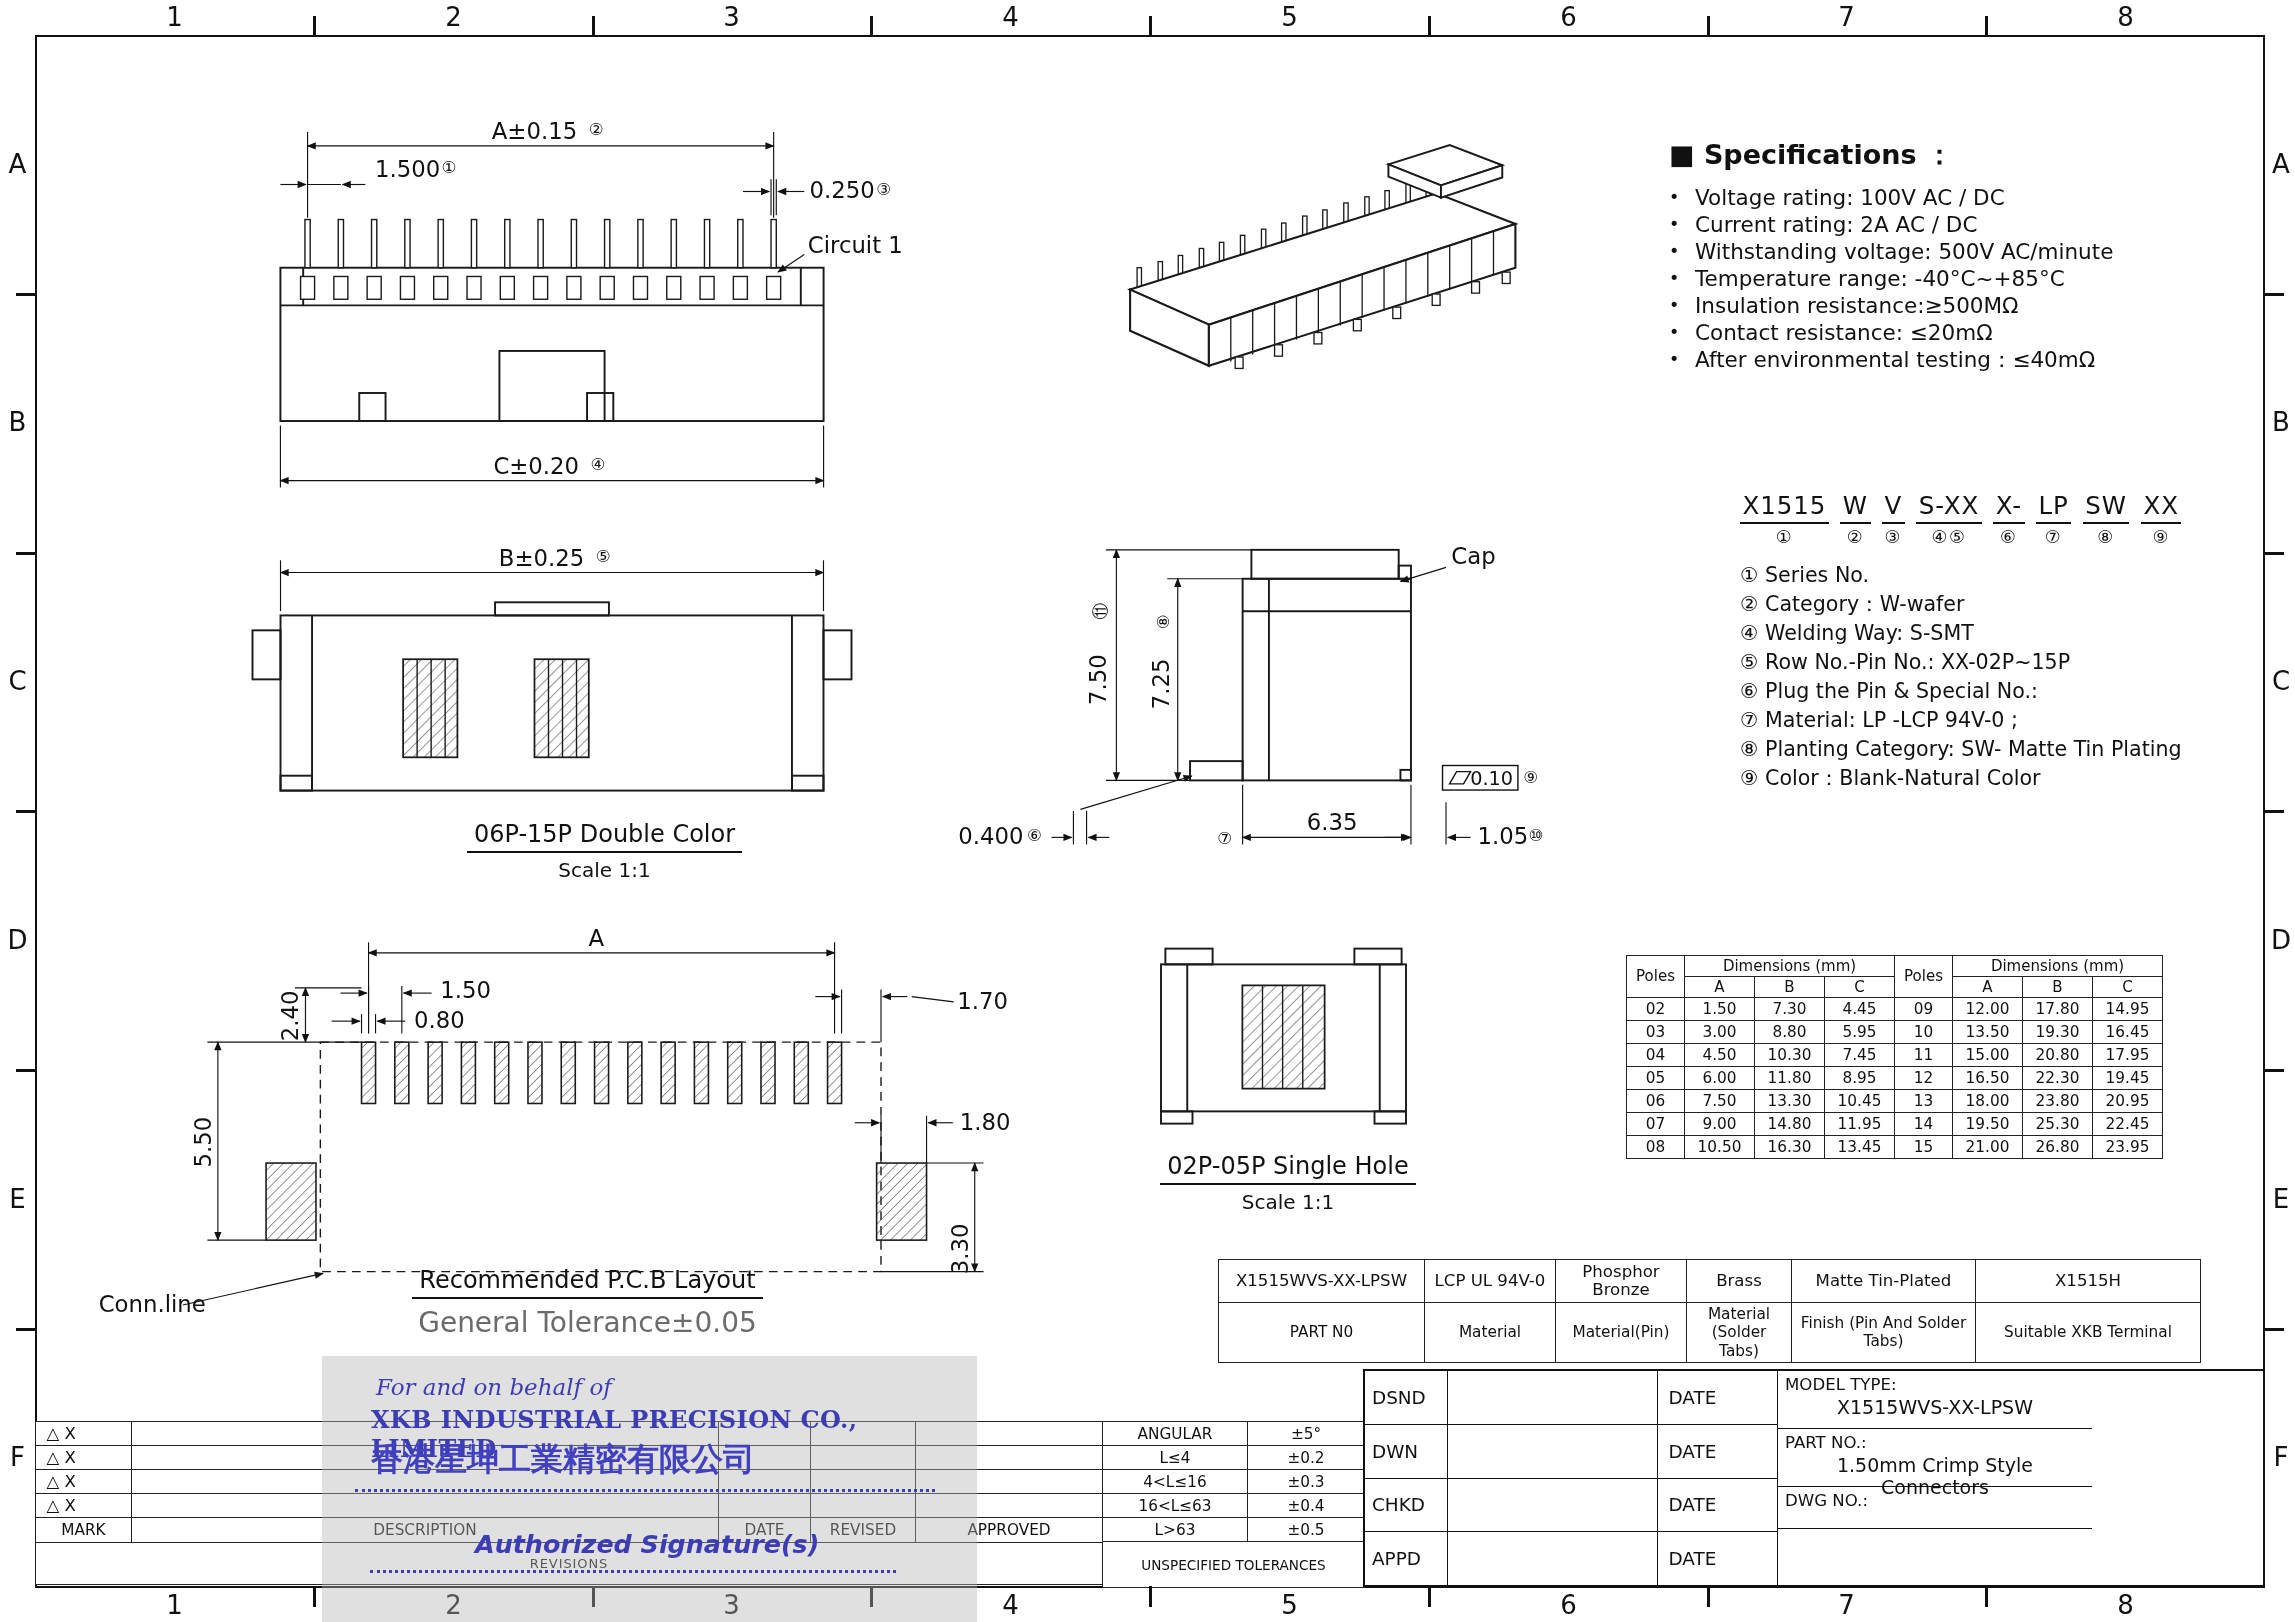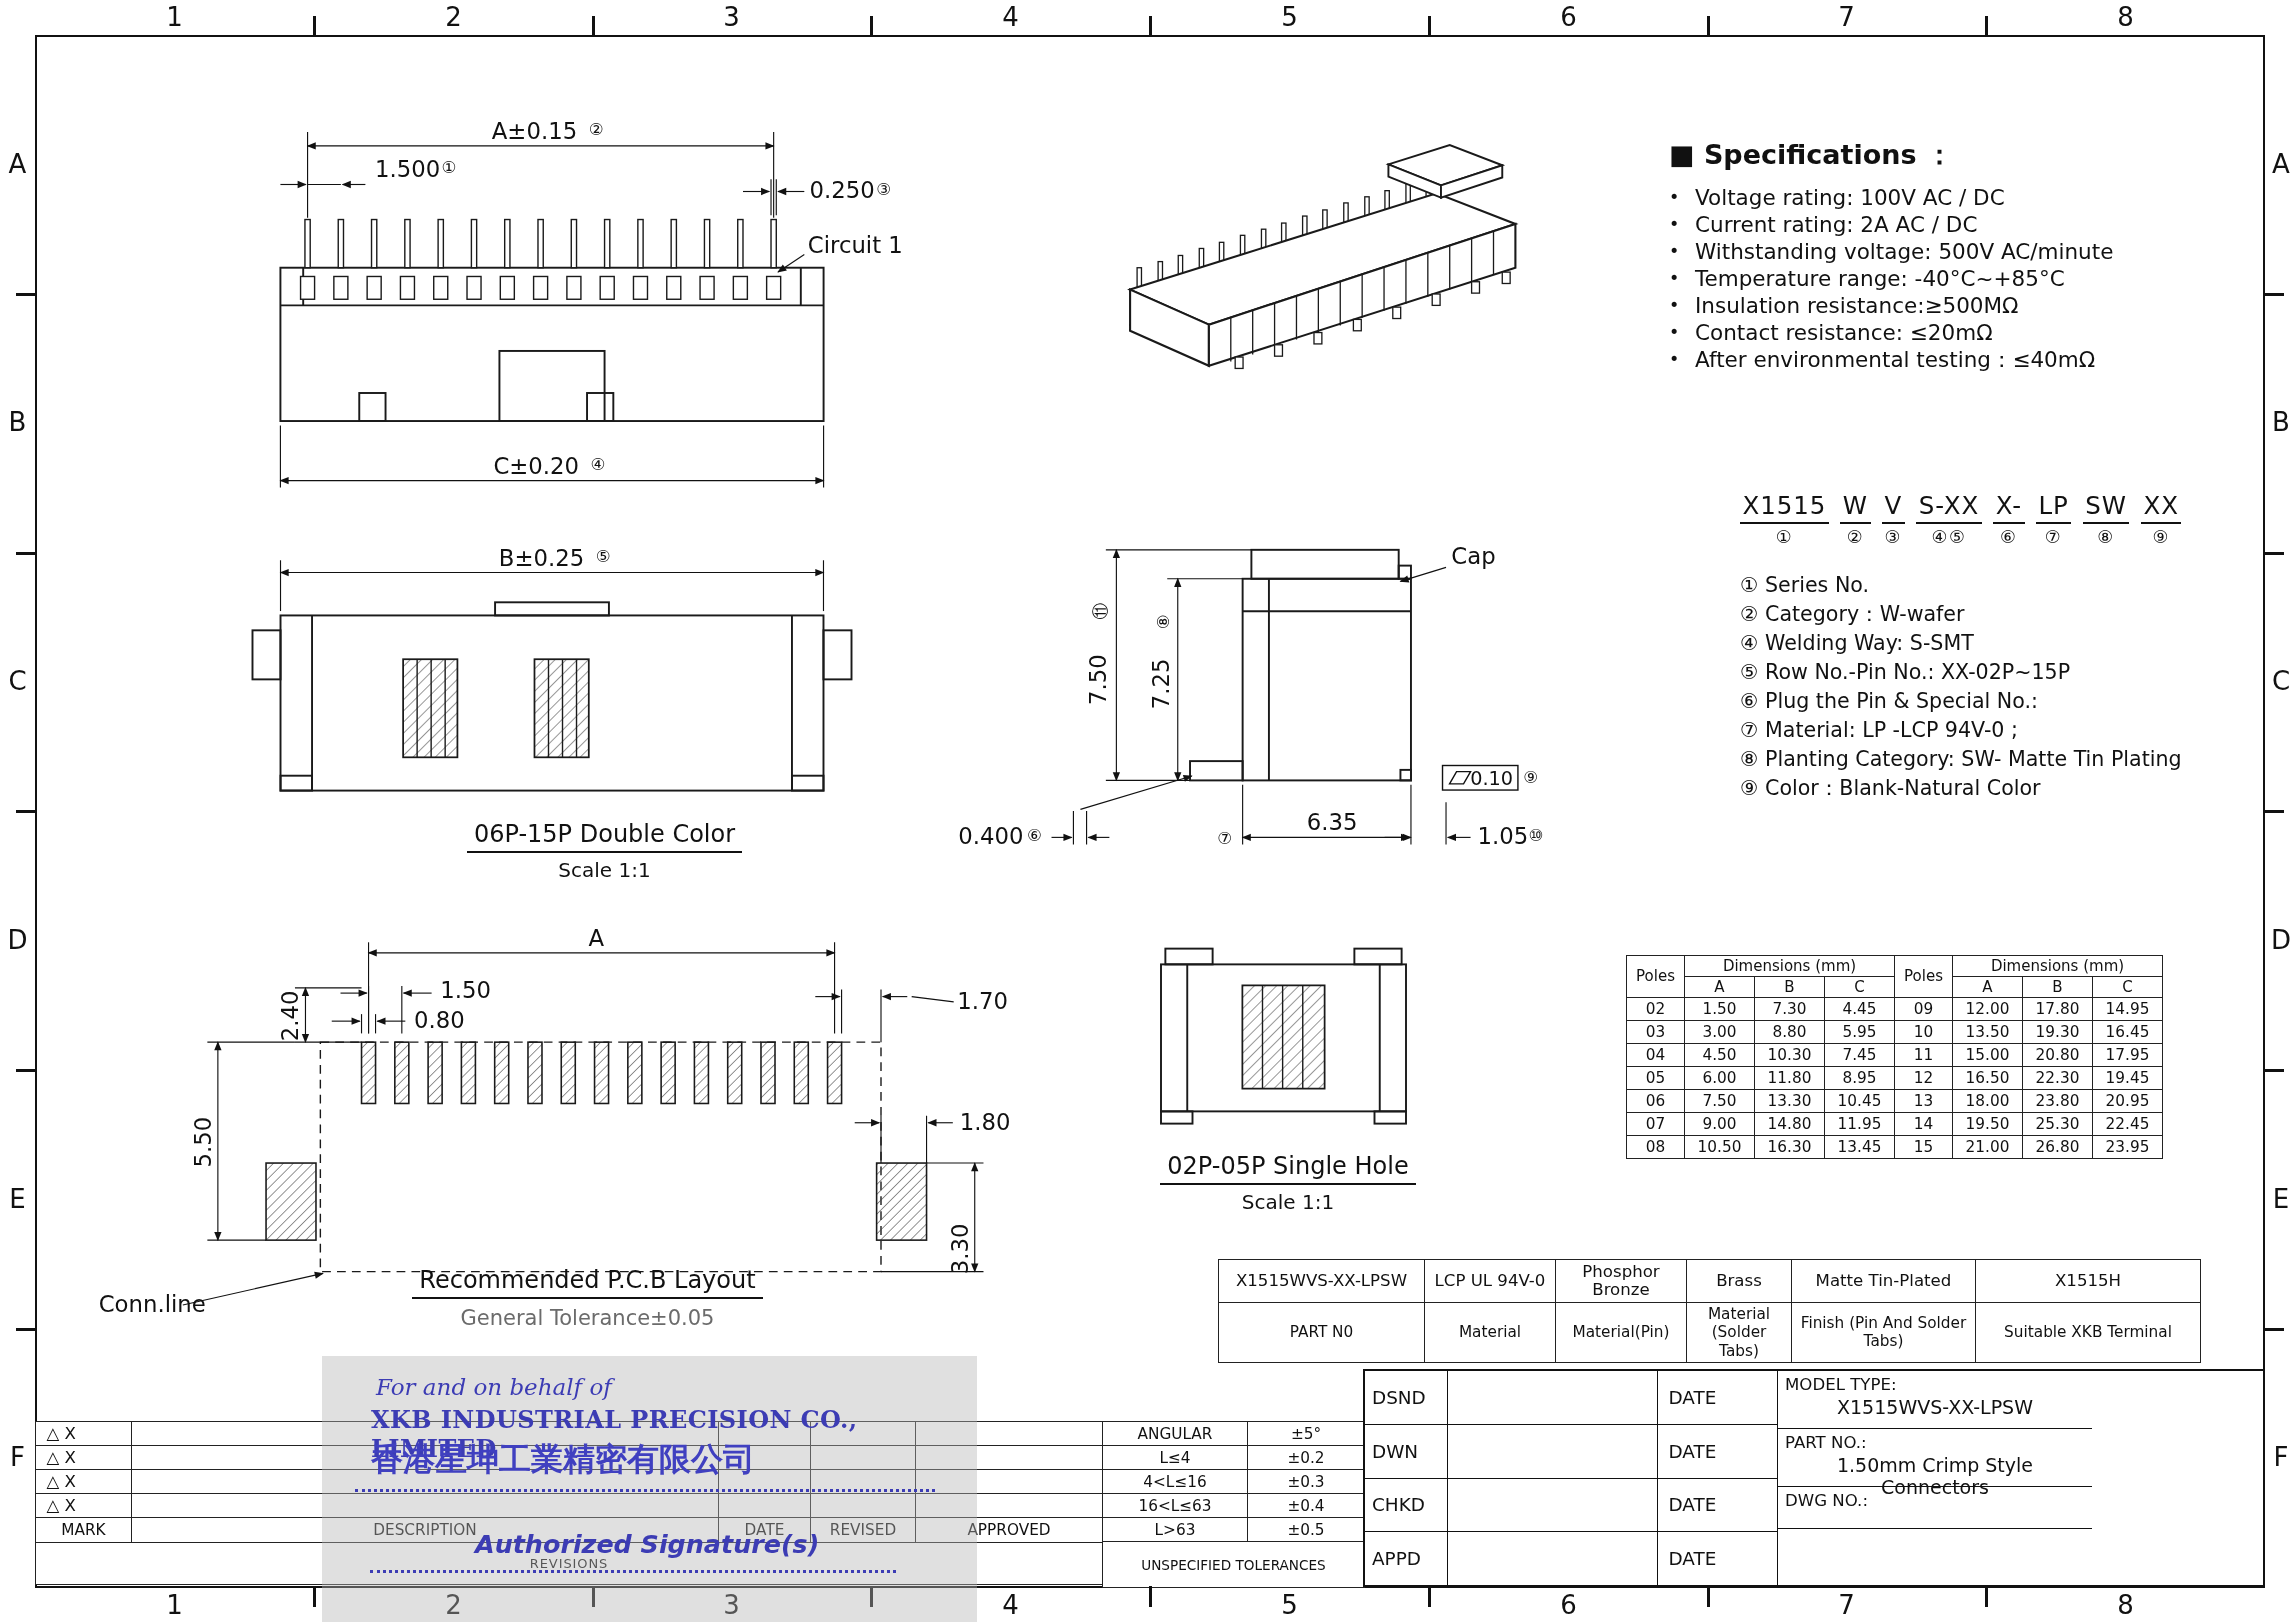--- a/index.html
+++ b/index.html
@@ -12,35 +12,35 @@
   .tick-v{position:absolute;width:2.6px;background:#111}
   .tick-h{position:absolute;height:2.6px;background:#111}
 
   svg text{font-family:"DejaVu Sans","Liberation Sans",sans-serif;fill:#111}
   text.dim{font-size:26px}
   text.idx{font-size:19px}
 
   .view-caption{position:absolute;text-align:center}
   .cap-text{display:inline-block;font-size:24px;border-bottom:2.2px solid #111;padding:0 7px 2.6px}
   .view-scale{font-size:20px;margin-top:5.3px}
-  .tol-note{font-size:21px;margin-top:7px;color:#6b6b6b}
+  .tol-note{font-size:28px;margin-top:7px;color:#6b6b6b}
 
   
   #specs{left:1669px;top:137px;width:526px}
   .specs-title{font-size:27px;font-weight:bold;margin-bottom:10.5px}
   .spec-item{display:flex;font-size:21.5px;line-height:27px}
   .spec-bullet{width:26px;font-size:17.5px}
 
   
   #part-code-block{left:1740px;top:491px;width:543px}
   #part-code{display:flex;align-items:flex-start}
   .code-seg{display:inline-flex;flex-direction:column;align-items:center;margin-right:11.4px}
   .code-seg-text{font-size:24.5px;letter-spacing:0.9px;border-bottom:2.2px solid #111;padding:0 2.6px 1.8px}
   .code-seg-num{font-size:17.5px;margin-top:3.5px;letter-spacing:1.8px}
-  #part-legend{margin-top:24px}
+  #part-legend{margin-top:14px}
   .legend-line{font-size:20.6px;line-height:29px}
 
   table{border-collapse:collapse;background:#fff}
   td{border:1.8px solid #222;text-align:center}
   #dim-table{left:1626px;top:955px}
   #dim-table td{font-size:15.3px;height:23px;padding:0.9px 2.6px}
   #dim-table td.th{font-size:15px;height:19px}
   #part-table{left:1218px;top:1259px}
   #part-table td{font-size:16.6px;height:43px;padding:1.8px 5.3px;line-height:18.4px}
   #part-table tr:last-child td{font-size:15.3px}

